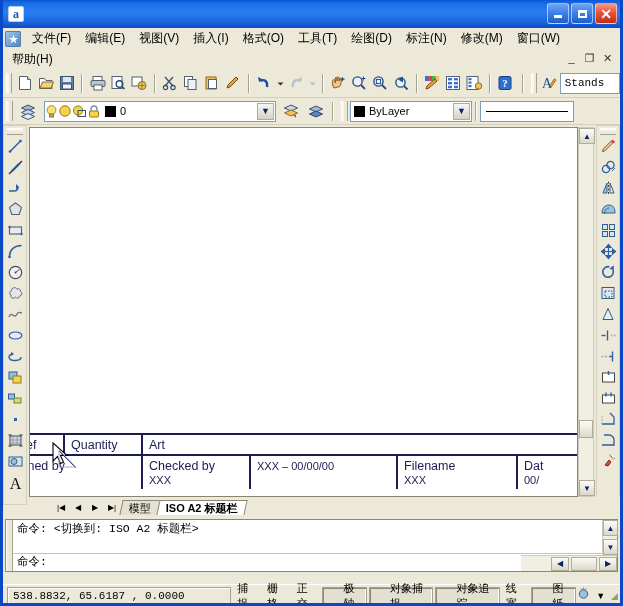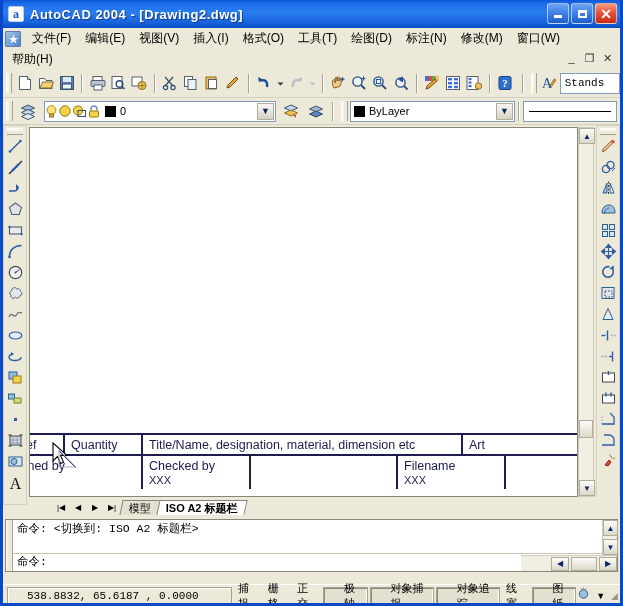--- a/index.html
+++ b/index.html
@@ -246,21 +246,21 @@
   .statusbar {
     position:absolute; left:0; bottom:0; width:617px; height:22px;
     background:#ece9d8; display:flex; align-items:center; padding:0 2px;
     border-top:1px solid #fff;
   }
   .coordbox {
     width:250px; height:18px; margin-left:2px;
     border:1px solid #a6a291; box-shadow:inset 1px 1px 0 #fff;
     background:#ece9d8;
     font-family:"Liberation Mono", monospace; font-size:11px;
-    display:flex; align-items:center; padding-left:19px; color:#000;
+    display:flex; align-items:center; padding-left:5px; color:#000;
   }
   .sbtog {
     height:18px; padding:0 3px; margin-left:2px; font-size:11px;
     display:flex; align-items:center; color:#000;
     border:1px solid transparent;
     font-family:Liberation Mono, monospace;
   }
   .sbtog.on {
     border:1px solid #a6a291;
     box-shadow:inset 1px 1px 0 #8d8a7b, inset -1px -1px 0 #fff;
@@ -272,21 +272,20 @@
     position:absolute; left:0; bottom:0; width:623px; height:3px; background:#0a48c8;
   }
 </style>
 </head>
 <body>
 
 <div id="app">
 
   <div class="titlebar">
     <div class="appicon">a</div>
-    <div class="ttext">AutoCAD  2004  -  [Drawing2.dwg]</div>
     <div class="winbtns">
       <div class="winbtn">
           <i class="gl-min"></i>
         </div>
       <div class="winbtn">
           <i class="gl-max"></i>
         </div>
       <div class="winbtn close">✕</div>
     </div>
   </div>
@@ -541,21 +540,21 @@
     <div class="tbbtn">
       <svg class="tbsvg" width="18" height="18" viewBox="0 0 18 18">
         <path d="M9 4l6.5 3-6.5 3-6.5-3z" fill="#9fb7d6" stroke="#3a536e"></path>
         <path d="M9 9l6.5 3-6.5 3-6.5-3z" fill="#5d86bd" stroke="#2a4566"></path>
       </svg>
     </div>
 
     <div class="sep"></div>
     <div class="grip"></div>
 
-    <div class="combo" style="width:165px">
+    <div class="combo" style="width:122px">
       <span class="swatch-black"></span>
       <span>ByLayer</span>
       <span class="arrow">▼</span>
     </div>
 
     <div class="sep" style="margin:0 3px"></div>
 
     <div class="linetype-box" style="width:94px">
       <span class="ln"></span>
     </div>
@@ -773,37 +772,41 @@
     </div>
   </div>
 
   <div class="drawarea">
     <div class="canvas">
 
       <div class="tblock">
         <div class="tbrowline">
           <div class="tcell" style="width:63px">m ref</div>
           <div class="tcell" style="width:78px">Quantity</div>
-          <div class="tcell" style="width:320px">Title/Name, designation, material, dimension etc</div>
           <div class="tcell" style="width:60px; border-right:none">Art</div>
         </div>
         <div class="tbrowline" style="border-bottom:none">
           <div class="tcell" style="width:141px">
             <div>s igned by</div>
             <div class="sub">XX</div>
           </div>
           <div class="tcell" style="width:108px">
             <div>Checked by</div>
             <div class="sub">XXX</div>
           </div>
           <div class="tcell" style="width:147px">
+            <div class="sub">XXX – 00/00/00</div>
           </div>
-          <div class="tcell" style="width:108px">
+          <div class="tcell" style="width:120px">
             <div>Filename</div>
             <div class="sub">XXX</div>
+          </div>
+          <div class="tcell" style="width:60px; border-right:none">
+            <div>Dat</div>
+            <div class="sub">00/</div>
           </div>
         </div>
       </div>
 
       <svg class="cursor-mark" viewBox="0 0 40 42">
         <path d="M3 2l0 18 4.5-4.5 3 7 3-1.3-3-6.8 6.5 0z" fill="#fff" stroke="#000" stroke-width="1.1"></path>
         <path d="M9 10l17 17" stroke="#2b2b7a" stroke-width=".9" fill="none"></path>
         <path d="M9 26h17l-17-17z" fill="none" stroke="#9f9fc8" stroke-width=".9"></path>
       </svg>
     </div>

